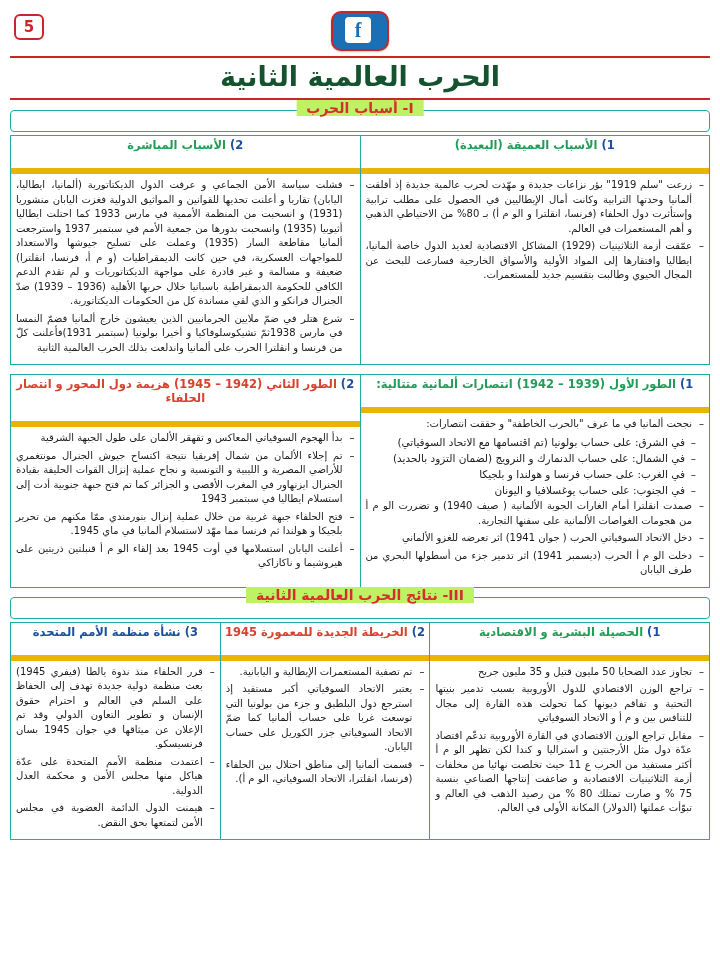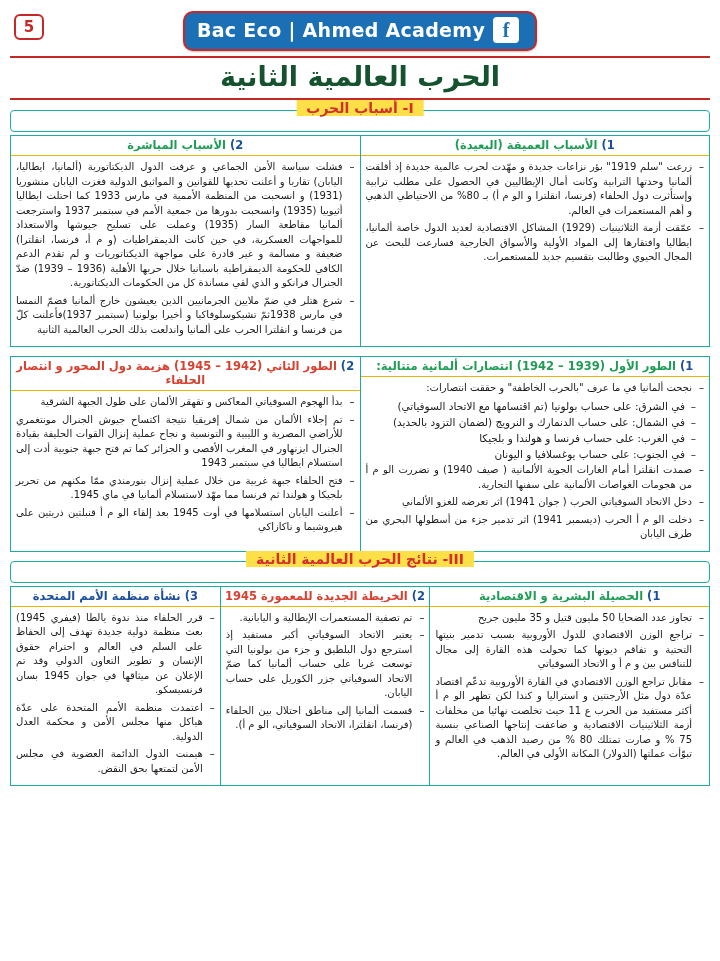--- a/index.html
+++ b/index.html
@@ -52,37 +52,37 @@
   .section { margin-bottom: 9px; }
   .band {
     position: relative;
     border: 1.6px solid #1aada0;
     border-radius: 4px;
     height: 22px;
     margin-bottom: 3px;
   }
   .band-label {
     position: absolute; top: -11px; right: 50%; transform: translateX(50%);
-    background: #fde047; padding: 0 10px;
+    background: #bef264; padding: 0 10px;
     font-size: 14px; font-weight: bold; color: #d32f2f; white-space: nowrap;
   }
 
   table.grid { width: 100%; border-collapse: collapse; table-layout: fixed; }
   table.grid td {
     border: 1.4px solid #1aada0;
     vertical-align: top;
     padding: 3px 5px 6px 5px;
   }
   .col-head {
     text-align: center;
     font-size: 11.5px;
     font-weight: bold;
     color: #1aada0;
-    padding-bottom: 3px;
-    border-bottom: 1px solid #eab308;
+    padding-bottom: 16px;
+    border-bottom: 6px solid #eab308;
     margin: -3px -5px 4px -5px;
     padding-top: 2px;
   }
   .col-head.red { color: #d8412f; }
   .col-head.blue { color: #1b4f9c; }
   .col-head.green { color: #1f9d55; }
   .col-head .num { color: #1b4f9c; }
 
   ul.items { list-style: none; margin: 0; padding: 0; }
   ul.items > li {
@@ -104,21 +104,20 @@
   ul.sub > li::before { content: "–"; position: absolute; right: 0; top: 0; }
 </style>
 </head>
 <body>
 
 <div class="page">
 
   <div class="header-row">
     <div class="logo-pill">
       <span class="fb-icon">f</span>
-      <span class="logo-text">Bac Eco | Ahmed Academy</span>
     </div>
     <div class="page-num">5</div>
   </div>
 
   <div class="main-title">الحرب العالمية الثانية</div>
 
   <div class="section">
     <div class="band">
       <span class="band-label">I- أسباب الحرب</span>
     </div>
@@ -135,21 +134,21 @@
             <li>عمّقت أزمة الثلاثينيات (1929) المشاكل الاقتصادية لعديد الدول خاصة ألمانيا، ايطاليا وافتقارها إلى المواد الأولية والأسواق الخارجية فسارعت للبحث عن المجال الحيوي وطالبت بتقسيم جديد للمستعمرات.</li>
           </ul>
         </td>
         <td style="width:50%;">
           <div class="col-head green">
             <span class="num">2)</span>
             <span>الأسباب المباشرة</span>
           </div>
           <ul class="items">
             <li>فشلت سياسة الأمن الجماعي و عرفت الدول الديكتاتورية (ألمانيا، ايطاليا، اليابان) تقاربا و أعلنت تحديها للقوانين و المواثيق الدولية فغزت اليابان منشوريا (1931) و انسحبت من المنظمة الأممية في مارس 1933 كما احتلت ايطاليا أثيوبيا (1935) وانسحبت بدورها من جمعية الأمم في سبتمبر 1937 واسترجعت ألمانيا مقاطعة السار (1935) وعملت على تسليح جيوشها والاستعداد للمواجهات العسكرية، في حين كانت الديمقراطيات (و م أ، فرنسا، انقلترا) ضعيفة و مسالمة و غير قادرة على مواجهة الديكتاتوريات و لم تقدم الدعم الكافي للحكومة الديمقراطية باسبانيا خلال حربها الأهلية (1936 – 1939) ضدّ الجنرال فرانكو و الذي لقي مساندة كل من الحكومات الديكتاتورية.</li>
-            <li>شرع هتلر في ضمّ ملايين الجرمانيين الذين يعيشون خارج ألمانيا فضمّ النمسا في مارس 1938ثمّ تشيكوسلوفاكيا و أخيرا بولونيا (سبتمبر 1937)فأعلنت كلّ من فرنسا و انقلترا الحرب على ألمانيا واندلعت بذلك الحرب العالمية الثانية</li>
+            <li>شرع هتلر في ضمّ ملايين الجرمانيين الذين يعيشون خارج ألمانيا فضمّ النمسا في مارس 1938ثمّ تشيكوسلوفاكيا و أخيرا بولونيا (سبتمبر 1931)فأعلنت كلّ من فرنسا و انقلترا الحرب على ألمانيا واندلعت بذلك الحرب العالمية الثانية</li>
           </ul>
         </td>
       </tr>
     </tbody>
       </table>
   </div>
 
   <div class="section">
     <table class="grid">
       <tbody>

